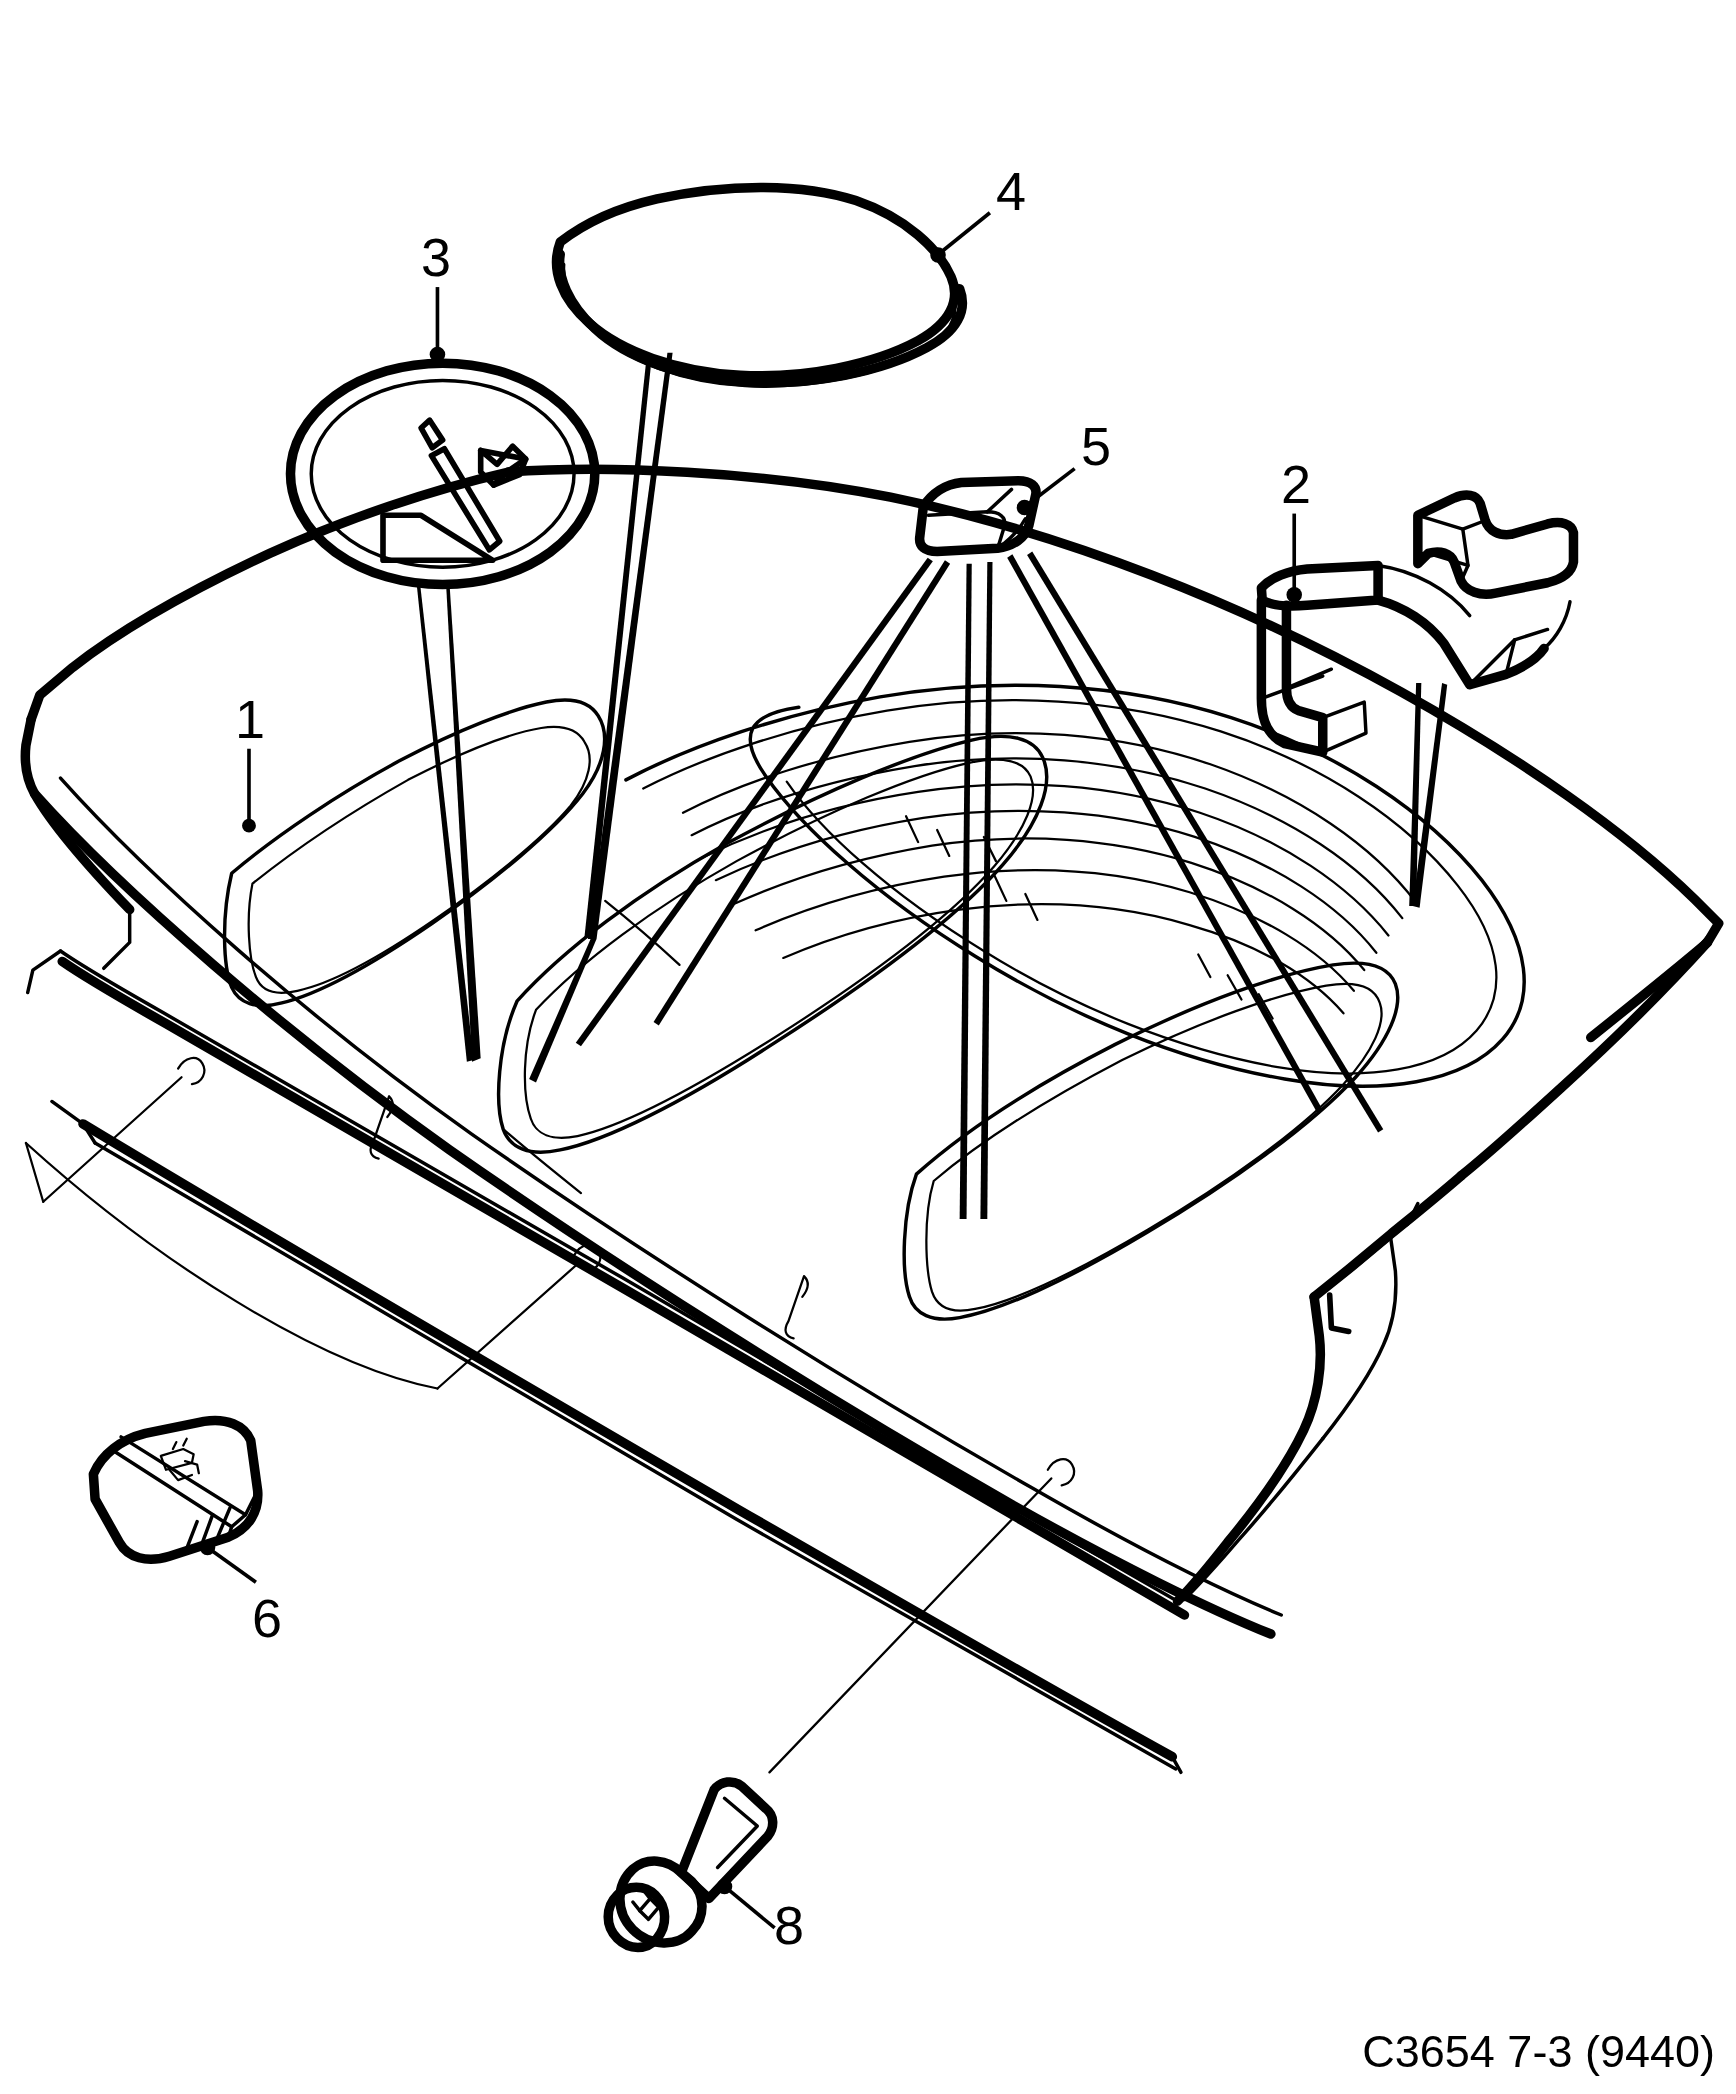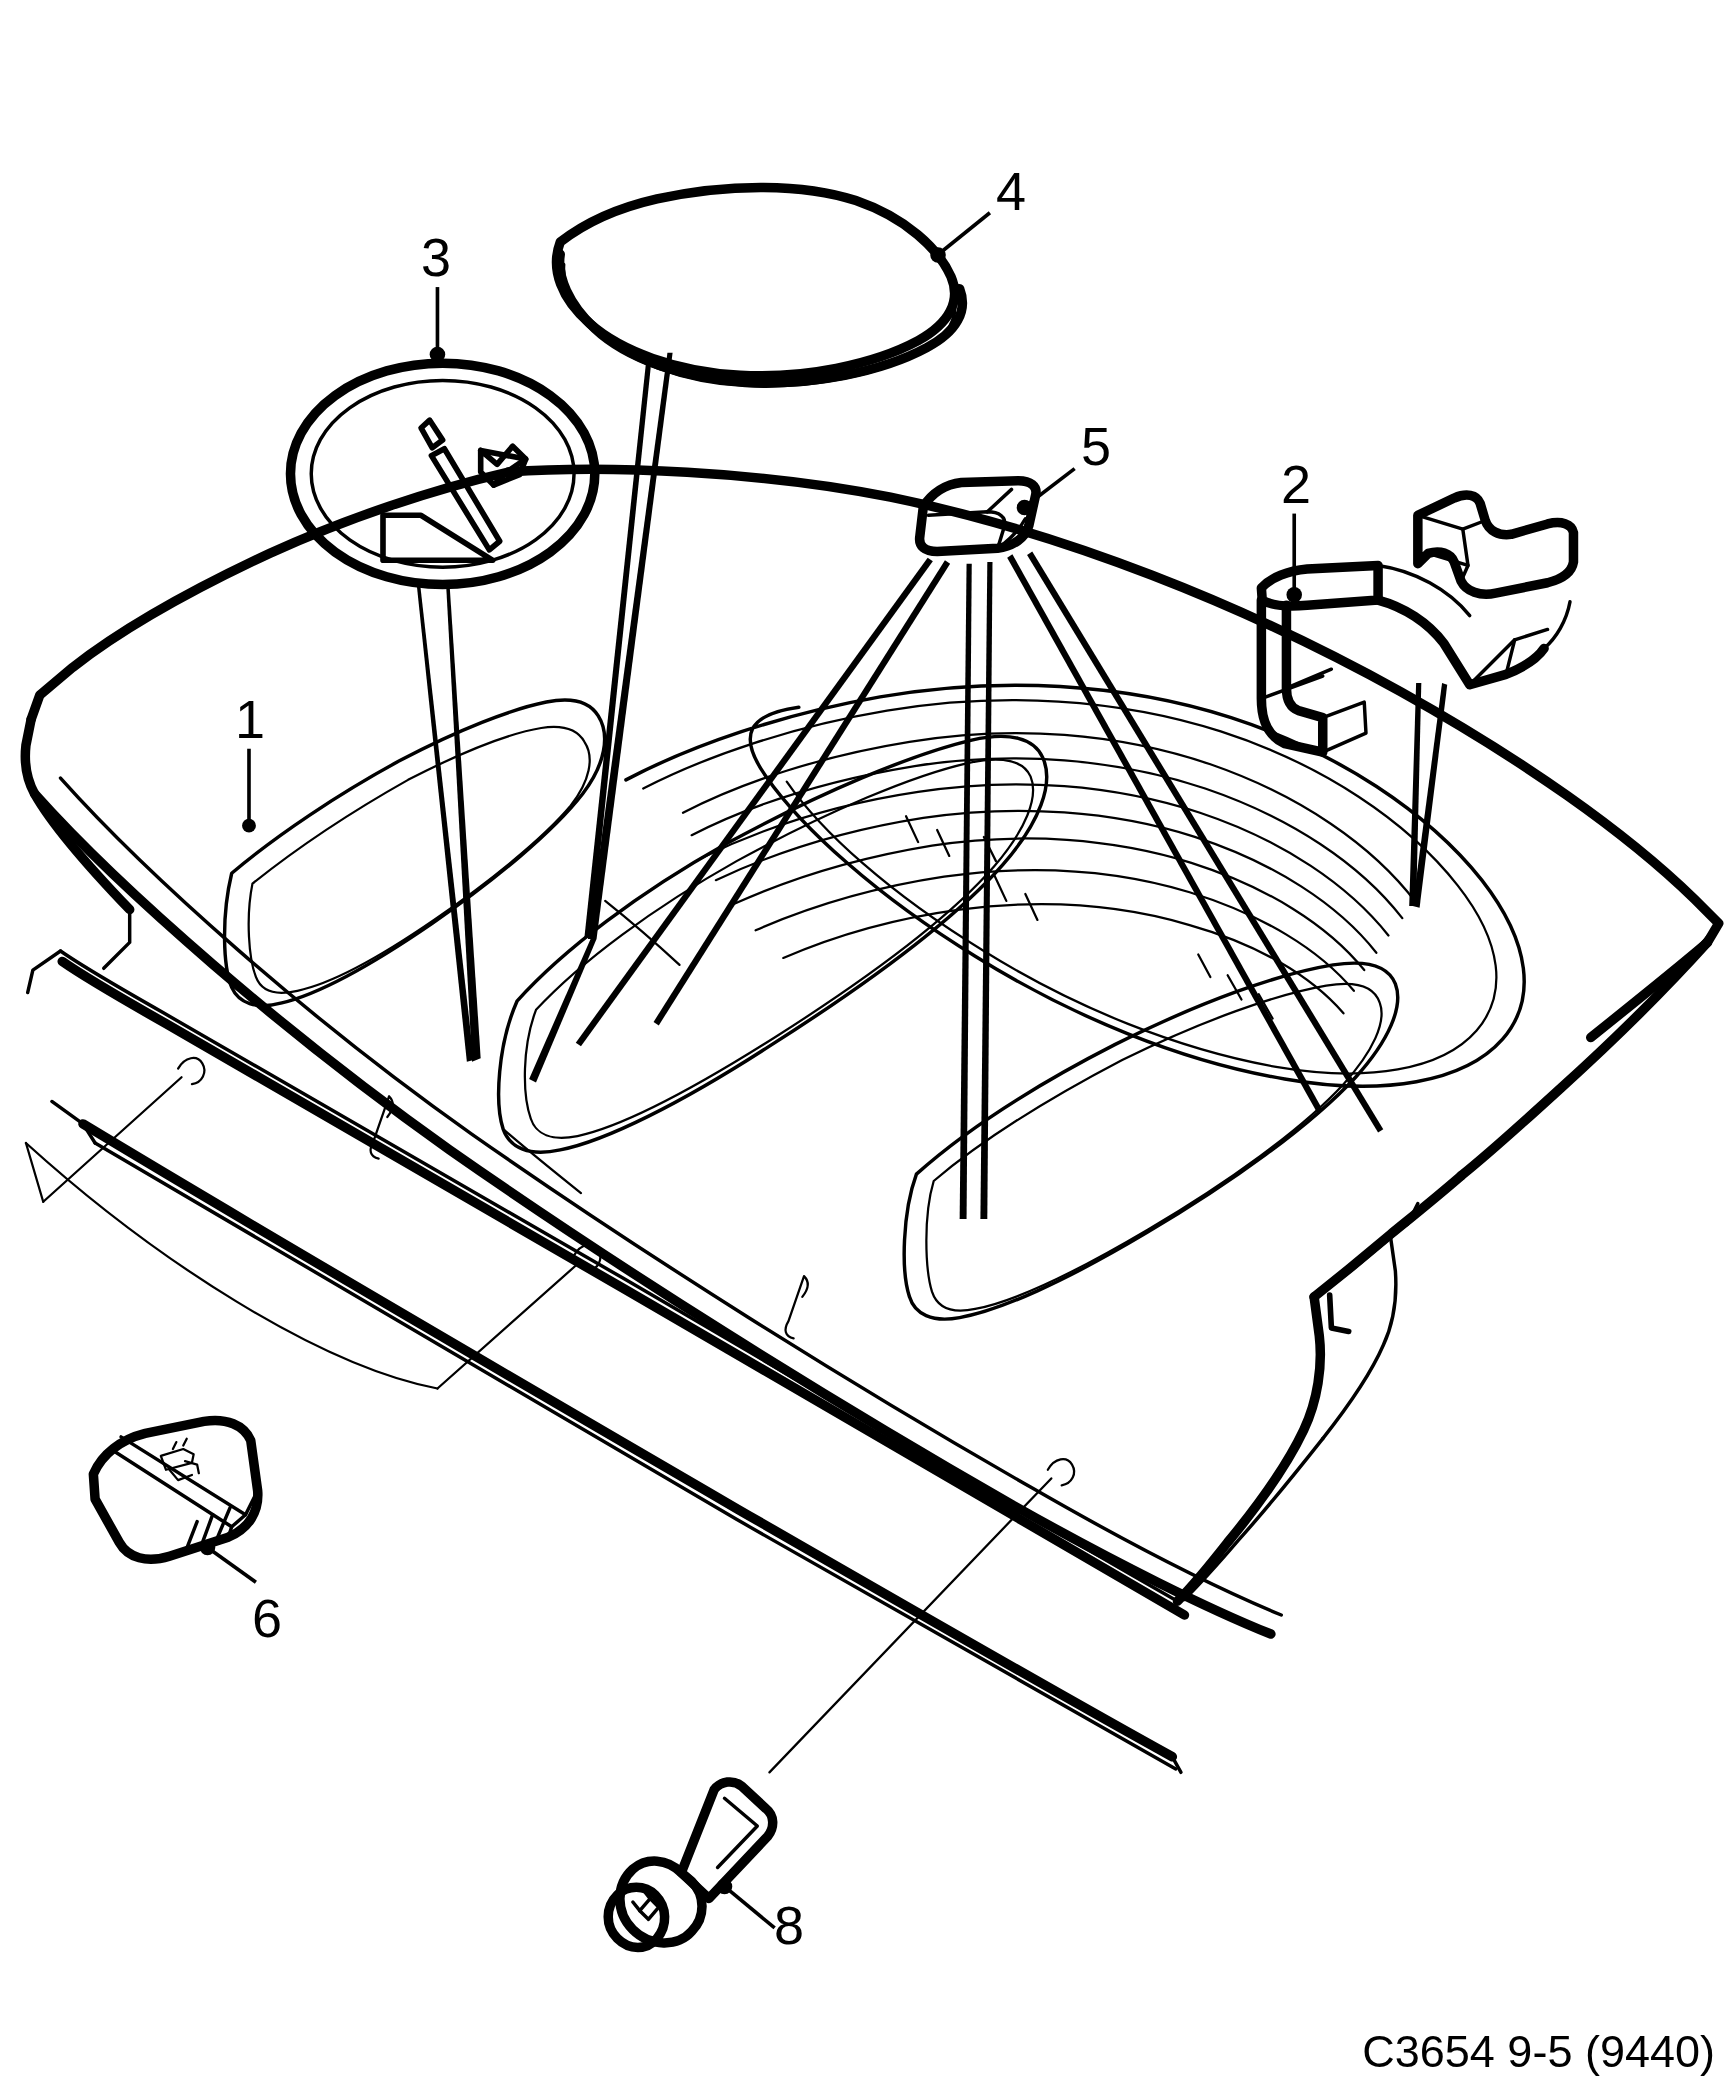--- a/index.html
+++ b/index.html
@@ -453,16 +453,16 @@
   </svg>
 
   <div class="callout" id="co-1">1</div>
   <div class="callout" id="co-2">2</div>
   <div class="callout" id="co-3">3</div>
   <div class="callout" id="co-4">4</div>
   <div class="callout" id="co-5">5</div>
   <div class="callout" id="co-6">6</div>
   <div class="callout" id="co-8">8</div>
 
-  <div class="caption">C3654 9-5 (9440)</div>
+  <div class="caption">C3654 7-3 (9440)</div>
 
 </div>
 
 
 </body></html>

